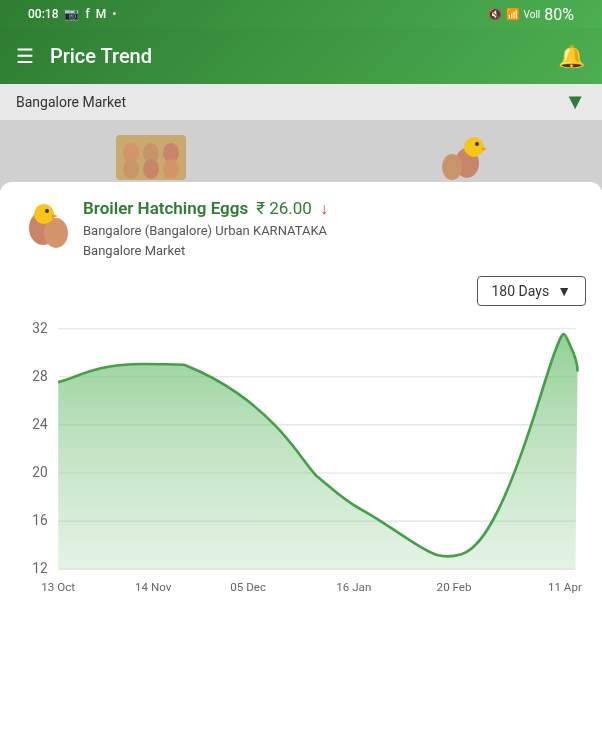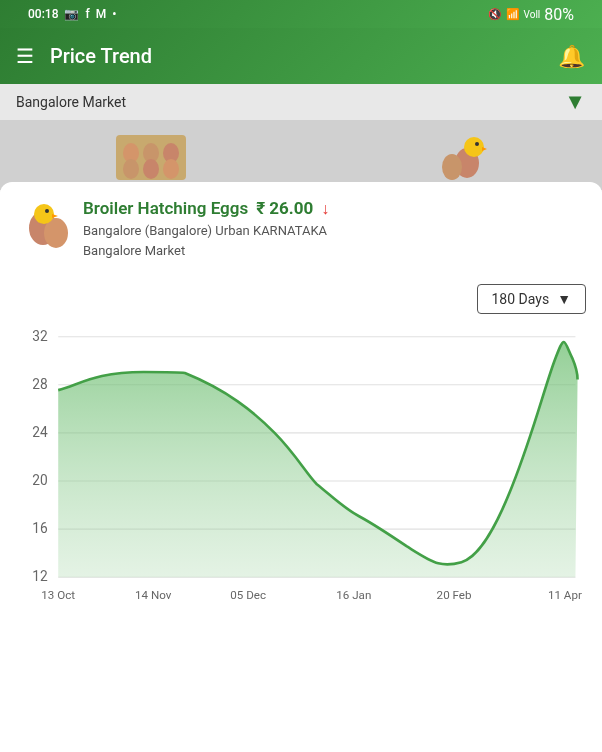--- a/index.html
+++ b/index.html
@@ -112,41 +112,41 @@
       position: relative;
       z-index: 2;
       flex: 1;
     }
 
     
     .product-info {
       display: flex;
       align-items: flex-start;
       gap: 12px;
-      margin-bottom: 24px;
+      margin-bottom: 16px;
     }
     .product-emoji {
       font-size: 40px;
       line-height: 1;
     }
     .product-details {}
     .product-name-row {
       display: flex;
       align-items: center;
       gap: 8px;
     }
     .product-name {
       color: #2e7d32;
       font-size: 17px;
       font-weight: 600;
     }
     .product-price {
       color: #2e7d32;
       font-size: 17px;
-      font-weight: 700;
+      font-weight: 400;
     }
     .price-down {
       color: #e53935;
       font-size: 16px;
     }
     .product-location {
       color: #555;
       font-size: 13px;
       margin-top: 3px;
       line-height: 1.5;

